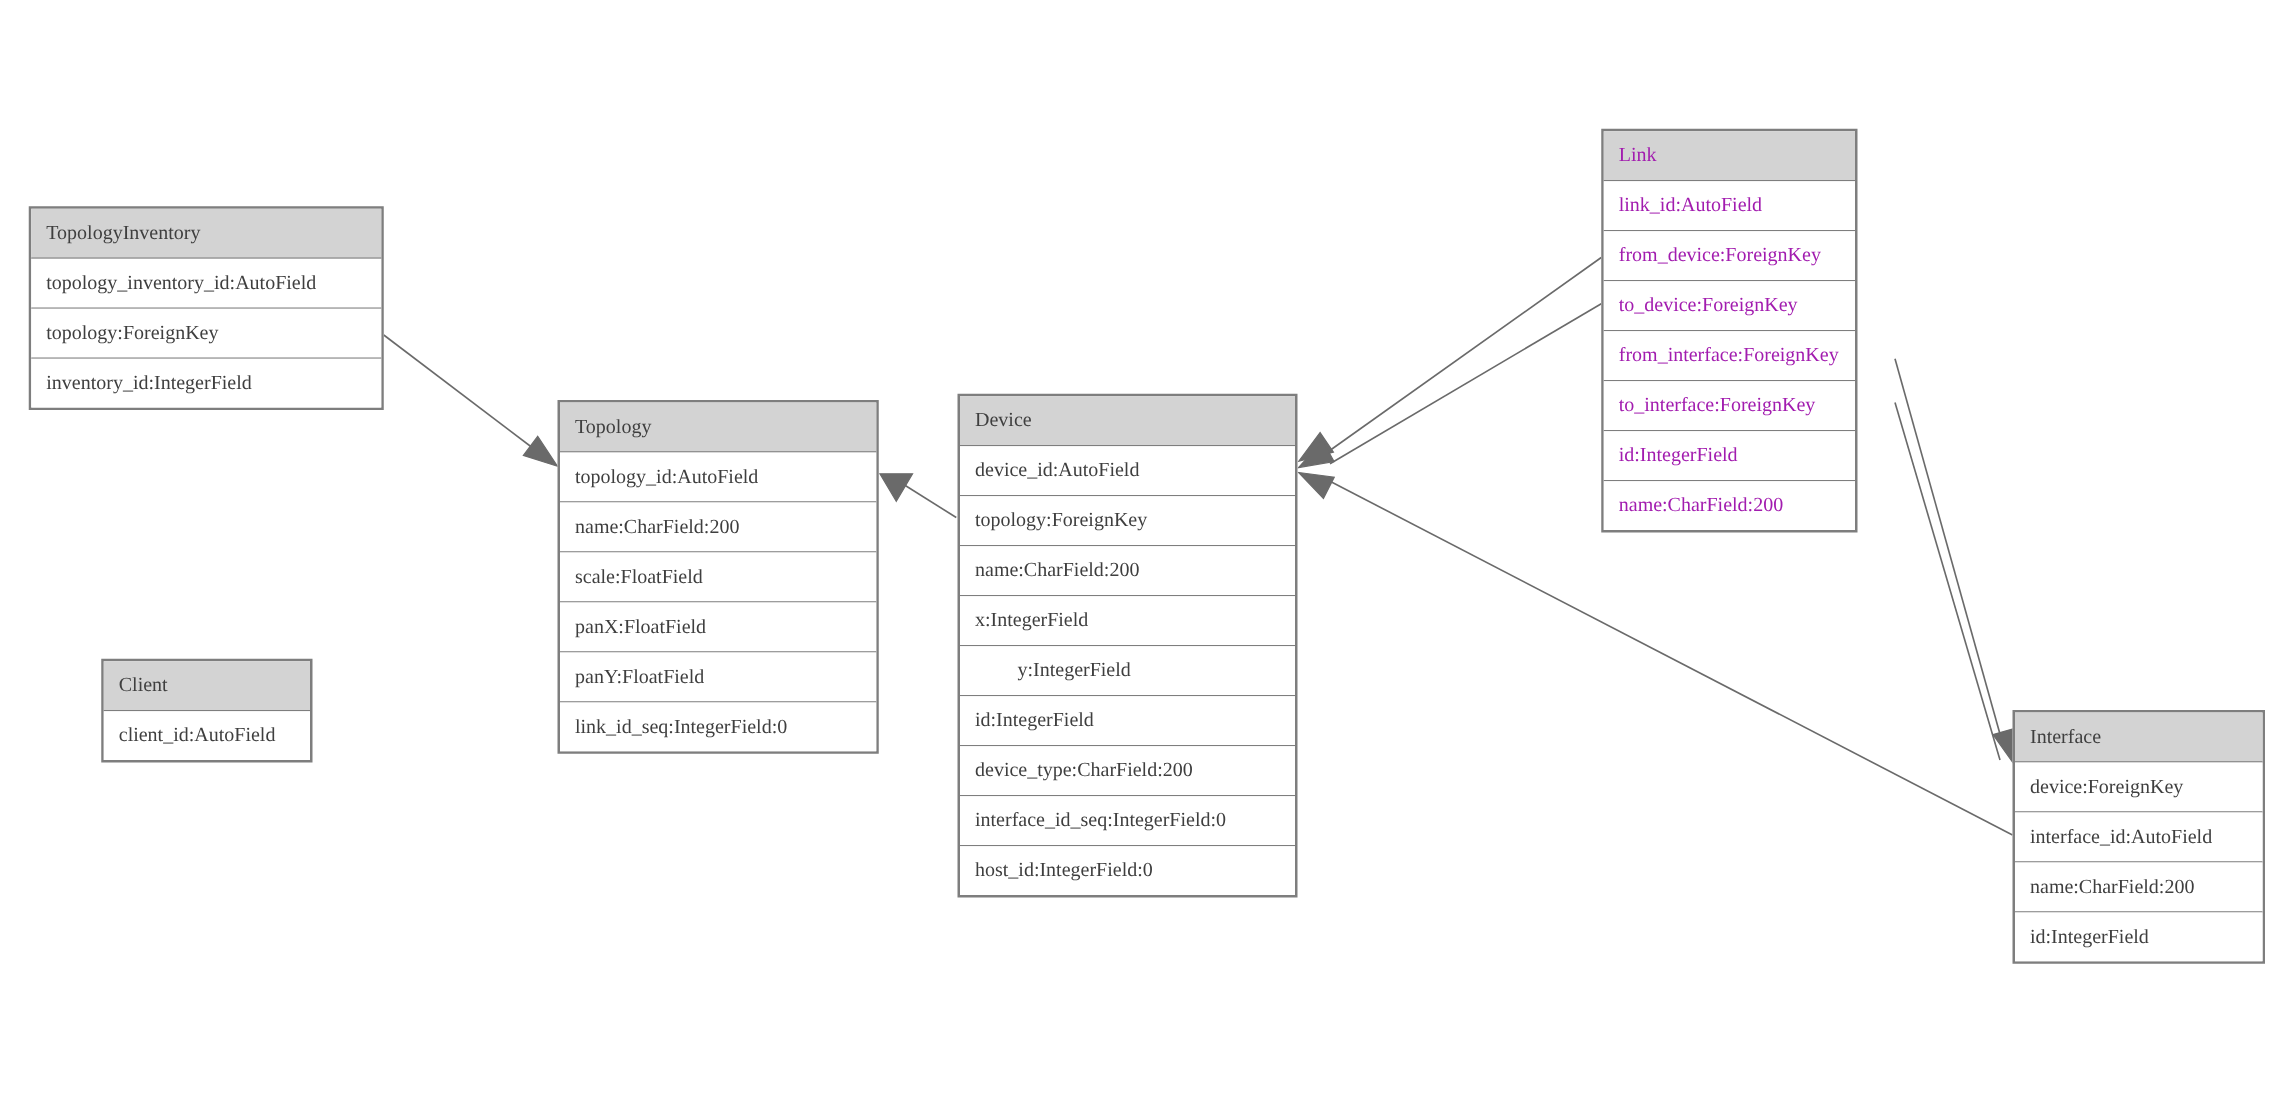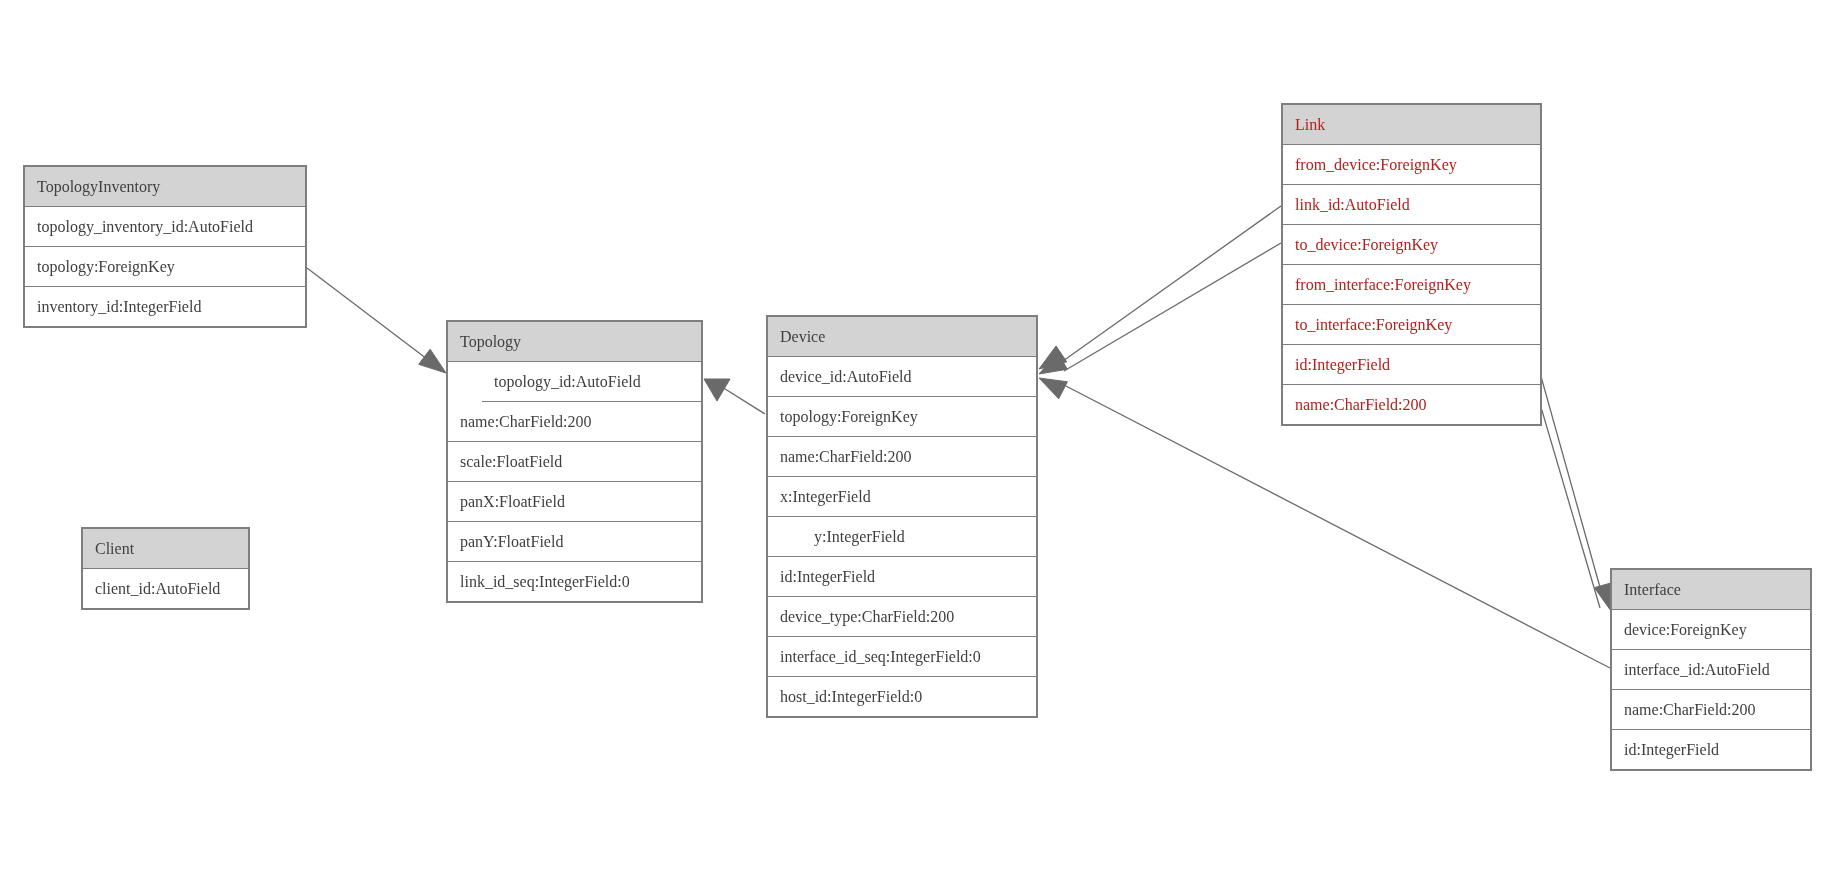--- a/index.html
+++ b/index.html
@@ -56,21 +56,21 @@
     </svg>
   <div id="entity-layer">
       <div class="entity" style="left: 23px; top: 165px; width: 284px; color: rgb(63, 63, 63); border-color: rgb(126, 126, 126);">
         <div class="entity-header" style="background: rgb(211, 211, 211); border-bottom-color: rgb(126, 126, 126);">TopologyInventory</div>
         <div class="entity-row" style="border-bottom-color: rgb(126, 126, 126);">topology_inventory_id:AutoField</div>
         <div class="entity-row" style="border-bottom-color: rgb(126, 126, 126);">topology:ForeignKey</div>
         <div class="entity-row" style="border-bottom-color: rgb(126, 126, 126);">inventory_id:IntegerField</div>
       </div>
       <div class="entity" style="left: 446px; top: 320px; width: 257px; color: rgb(63, 63, 63); border-color: rgb(126, 126, 126);">
         <div class="entity-header" style="background: rgb(211, 211, 211); border-bottom-color: rgb(126, 126, 126);">Topology</div>
-        <div class="entity-row" style="border-bottom-color: rgb(126, 126, 126); margin-left: 34px;">topology_id:AutoField</div>
+        <div class="entity-row" style="border-bottom-color: rgb(126, 126, 126);">topology_id:AutoField</div>
         <div class="entity-row" style="border-bottom-color: rgb(126, 126, 126);">name:CharField:200</div>
         <div class="entity-row" style="border-bottom-color: rgb(126, 126, 126);">scale:FloatField</div>
         <div class="entity-row" style="border-bottom-color: rgb(126, 126, 126);">panX:FloatField</div>
         <div class="entity-row" style="border-bottom-color: rgb(126, 126, 126);">panY:FloatField</div>
         <div class="entity-row" style="border-bottom-color: rgb(126, 126, 126);">link_id_seq:IntegerField:0</div>
       </div>
       <div class="entity" style="left: 81px; top: 527px; width: 169px; color: rgb(63, 63, 63); border-color: rgb(126, 126, 126);">
         <div class="entity-header" style="background: rgb(211, 211, 211); border-bottom-color: rgb(126, 126, 126);">Client</div>
         <div class="entity-row" style="border-bottom-color: rgb(126, 126, 126);">client_id:AutoField</div>
       </div>
@@ -79,24 +79,24 @@
         <div class="entity-row" style="border-bottom-color: rgb(126, 126, 126);">device_id:AutoField</div>
         <div class="entity-row" style="border-bottom-color: rgb(126, 126, 126);">topology:ForeignKey</div>
         <div class="entity-row" style="border-bottom-color: rgb(126, 126, 126);">name:CharField:200</div>
         <div class="entity-row" style="border-bottom-color: rgb(126, 126, 126);">x:IntegerField</div>
         <div class="entity-row" style="border-bottom-color: rgb(126, 126, 126); padding-left: 46px;">y:IntegerField</div>
         <div class="entity-row" style="border-bottom-color: rgb(126, 126, 126);">id:IntegerField</div>
         <div class="entity-row" style="border-bottom-color: rgb(126, 126, 126);">device_type:CharField:200</div>
         <div class="entity-row" style="border-bottom-color: rgb(126, 126, 126);">interface_id_seq:IntegerField:0</div>
         <div class="entity-row" style="border-bottom-color: rgb(126, 126, 126);">host_id:IntegerField:0</div>
       </div>
-      <div class="entity" style="left: 1281px; top: 103px; width: 261px; color: #b91c1c; border-color: rgb(126, 126, 126);">
+      <div class="entity" style="left: 1281px; top: 103px; width: 205px; color: #a21caf; border-color: rgb(126, 126, 126);">
         <div class="entity-header" style="background: rgb(211, 211, 211); border-bottom-color: rgb(126, 126, 126);">Link</div>
+        <div class="entity-row" style="border-bottom-color: rgb(126, 126, 126);">link_id:AutoField</div>
         <div class="entity-row" style="border-bottom-color: rgb(126, 126, 126);">from_device:ForeignKey</div>
-        <div class="entity-row" style="border-bottom-color: rgb(126, 126, 126);">link_id:AutoField</div>
         <div class="entity-row" style="border-bottom-color: rgb(126, 126, 126);">to_device:ForeignKey</div>
         <div class="entity-row" style="border-bottom-color: rgb(126, 126, 126);">from_interface:ForeignKey</div>
         <div class="entity-row" style="border-bottom-color: rgb(126, 126, 126);">to_interface:ForeignKey</div>
         <div class="entity-row" style="border-bottom-color: rgb(126, 126, 126);">id:IntegerField</div>
         <div class="entity-row" style="border-bottom-color: rgb(126, 126, 126);">name:CharField:200</div>
       </div>
       <div class="entity" style="left: 1610px; top: 568px; width: 202px; color: rgb(63, 63, 63); border-color: rgb(126, 126, 126);">
         <div class="entity-header" style="background: rgb(211, 211, 211); border-bottom-color: rgb(126, 126, 126);">Interface</div>
         <div class="entity-row" style="border-bottom-color: rgb(126, 126, 126);">device:ForeignKey</div>
         <div class="entity-row" style="border-bottom-color: rgb(126, 126, 126);">interface_id:AutoField</div>

